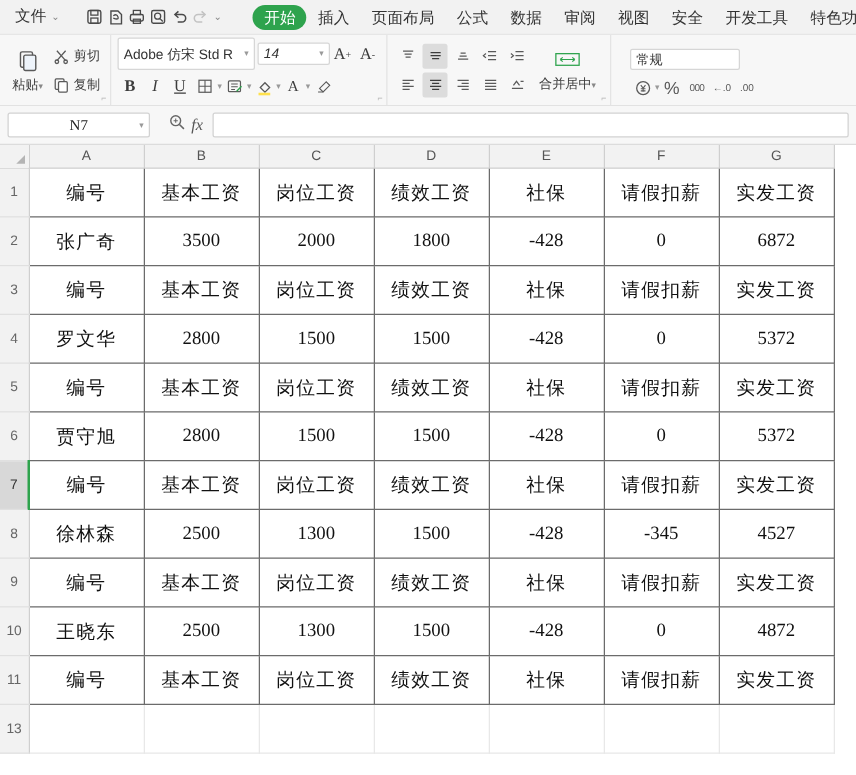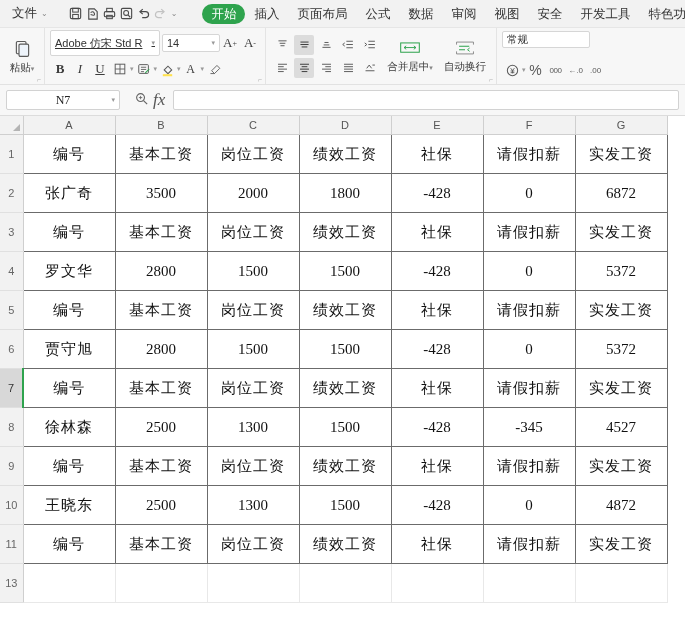--- a/index.html
+++ b/index.html
@@ -39,50 +39,49 @@
   .minicol{display:flex;flex-direction:column;justify-content:center;height:50px;}
   .minibtn{display:flex;align-items:center;height:23px;padding:0 3px;}
   .minibtn .lbl{font-size:10.5px;color:#3c3c3c;margin-left:3px;}
   .fontcol{display:flex;flex-direction:column;justify-content:center;height:50px;}
   .fontrow1{display:flex;align-items:center;height:24px;}
   .fontrow2{display:flex;align-items:center;height:24px;margin-top:2px;}
   .fname{
     width:110px;height:18px;background:#fff;border:1px solid #d6d6d6;border-radius:2px;
     font-size:11px;color:#333;display:flex;align-items:center;padding:12px 4px;box-sizing:border-box;
     justify-content:space-between;
-    text-decoration:underline;
   }
   .fsize{
     width:58px;height:18px;background:#fff;border:1px solid #d6d6d6;border-radius:2px;
     font-size:11px;color:#333;display:flex;align-items:center;padding:0 4px;box-sizing:border-box;
-    margin-left:2px;justify-content:space-between;
+    margin-left:2px;justify-content:space-between;font-style:italic;
   }
   .ddarrow{font-size:7px;color:#999;}
   .fbtn{width:20px;height:20px;display:inline-flex;align-items:center;justify-content:center;font-size:13px;color:#3c3c3c;}
   .fbtn.ser{font-family:"Liberation Serif",serif;}
   .abtn{width:20px;height:20px;display:inline-flex;align-items:center;justify-content:center;margin:0 1px;border-radius:2px;}
   .abtn.on{background:#dcdcdc;}
   .aligncol{display:flex;flex-direction:column;justify-content:center;height:50px;}
   .alignrow{display:flex;align-items:center;height:23px;}
-  .numcol{display:flex;flex-direction:column;justify-content:space-between;height:50px;}
+  .numcol{display:flex;flex-direction:column;justify-content:flex-end;height:50px;margin-left:10px;}
   .numbox{width:88px;height:17px;background:#fff;border:1px solid #d6d6d6;border-radius:2px;font-size:10.5px;color:#333;display:flex;align-items:center;padding:0 4px;box-sizing:border-box;}
   .numrow{display:flex;align-items:center;height:22px;margin-top:3px;}
   
   .fbar{
     height:31px;display:flex;align-items:center;background:#f7f7f7;
     border-bottom:1px solid #dcdcdc;box-sizing:border-box;padding:0 6px;
   }
   .namebox{
     width:114px;height:20px;background:#fff;border:1px solid #d2d2d2;border-radius:2px;
     display:flex;align-items:center;justify-content:center;position:relative;
     font-family:"Liberation Serif",serif;font-size:12px;color:#222;box-sizing:border-box;
   }
   .namebox .ddarrow{position:absolute;right:4px;}
   .fxzone{display:flex;align-items:center;margin-left:14px;}
-  .fx{font-family:"Liberation Serif",serif;font-style:italic;font-size:17px;color:#555;margin:0 6px 0 4px;}
+  .fx{font-family:"Liberation Serif",serif;font-style:italic;font-size:13px;color:#555;margin:0 6px 0 4px;}
   .finput{
     flex:1;height:20px;background:#fff;border:1px solid #d2d2d2;border-radius:2px;
     margin-left:2px;box-sizing:border-box;
   }
   
   .gridwrap{position:relative;background:#fff;height:calc(620px - 28px - 57px - 31px);overflow:hidden;}
   table.sheet{border-collapse:collapse;table-layout:fixed;}
   table.sheet td,table.sheet th{padding:0;margin:0;}
   .corner{
     width:22px;height:18px;background:#f2f2f2;border-right:1px solid #cfcfcf;border-bottom:1px solid #cfcfcf;
@@ -186,20 +185,37 @@
 
 <div class="ribbon">
 
   <div class="rgroup">
     <div class="bigbtn">
       <svg width="21" height="21" viewBox="0 0 24 24">
           <rect x="5" y="4" width="11" height="14" rx="1.5" fill="none" stroke="#5a5a5a" stroke-width="1.3"></rect>
           <rect x="8" y="7" width="11" height="14" rx="1.5" fill="#eef4fb" stroke="#5a5a5a" stroke-width="1.3"></rect>
         </svg>
       <span class="lbl"><span>粘贴</span><span style="font-size:7px;color:#888;">▾</span></span>
+    </div>
+    <div class="minicol">
+      <div class="minibtn">
+        <svg width="14" height="14" viewBox="0 0 16 16">
+            <path d="M4 3l8 9M12 3l-8 9" stroke="#5a5a5a" stroke-width="1.2" fill="none"></path>
+            <circle cx="4" cy="13" r="1.6" fill="none" stroke="#5a5a5a" stroke-width="1.2"></circle>
+            <circle cx="12" cy="13" r="1.6" fill="none" stroke="#5a5a5a" stroke-width="1.2"></circle>
+          </svg>
+        <span class="lbl">剪切</span>
+      </div>
+      <div class="minibtn">
+        <svg width="14" height="14" viewBox="0 0 16 16">
+            <rect x="2.5" y="2.5" width="8" height="9.5" rx="1" fill="none" stroke="#5a5a5a" stroke-width="1.15"></rect>
+            <rect x="5.5" y="5" width="8" height="9.5" rx="1" fill="#fff" stroke="#5a5a5a" stroke-width="1.15"></rect>
+          </svg>
+        <span class="lbl">复制</span>
+      </div>
     </div>
     <span class="rdiag">⌐</span>
   </div>
 
   <div class="rgroup">
     <div class="fontcol">
       <div class="fontrow1">
         <div class="fname">
           <span>Adobe 仿宋 Std R</span>
           <span class="ddarrow">▾</span>
@@ -318,29 +334,20 @@
             </svg>
           </span>
       </div>
     </div>
     <div class="bigbtn" style="width:58px;">
       <svg width="22" height="20" viewBox="0 0 26 20">
           <rect x="2" y="4" width="22" height="11" fill="none" stroke="#2ea34d" stroke-width="1.2"></rect>
           <path d="M6 9.5h14M6 9.5l2.5-2M6 9.5l2.5 2M20 9.5l-2.5-2M20 9.5l-2.5 2" stroke="#2ea34d" stroke-width="1.1" fill="none"></path>
         </svg>
       <span class="lbl"><span>合并居中</span><span style="font-size:7px;color:#888;">▾</span></span>
-    </div>
-    <div class="bigbtn" style="width:52px;">
-      <svg width="22" height="20" viewBox="0 0 26 20">
-          <path d="M3 3v3M3 3h20M23 3v3" stroke="#888" stroke-width="1.1" fill="none"></path>
-          <path d="M3 17v-3M3 17h20M23 17v-3" stroke="#888" stroke-width="1.1" fill="none"></path>
-          <path d="M6 8h12M6 12h7" stroke="#2ea34d" stroke-width="1.2"></path>
-          <path d="M16 12l2.5-2M16 12l2.5 2" stroke="#2ea34d" stroke-width="1.1" fill="none"></path>
-        </svg>
-      <span class="lbl">自动换行</span>
     </div>
     <span class="rdiag">⌐</span>
   </div>
 
   <div class="rgroup">
     <div class="numcol">
       <div class="numbox">
         <span>常规</span>
       </div>
       <div class="numrow">

